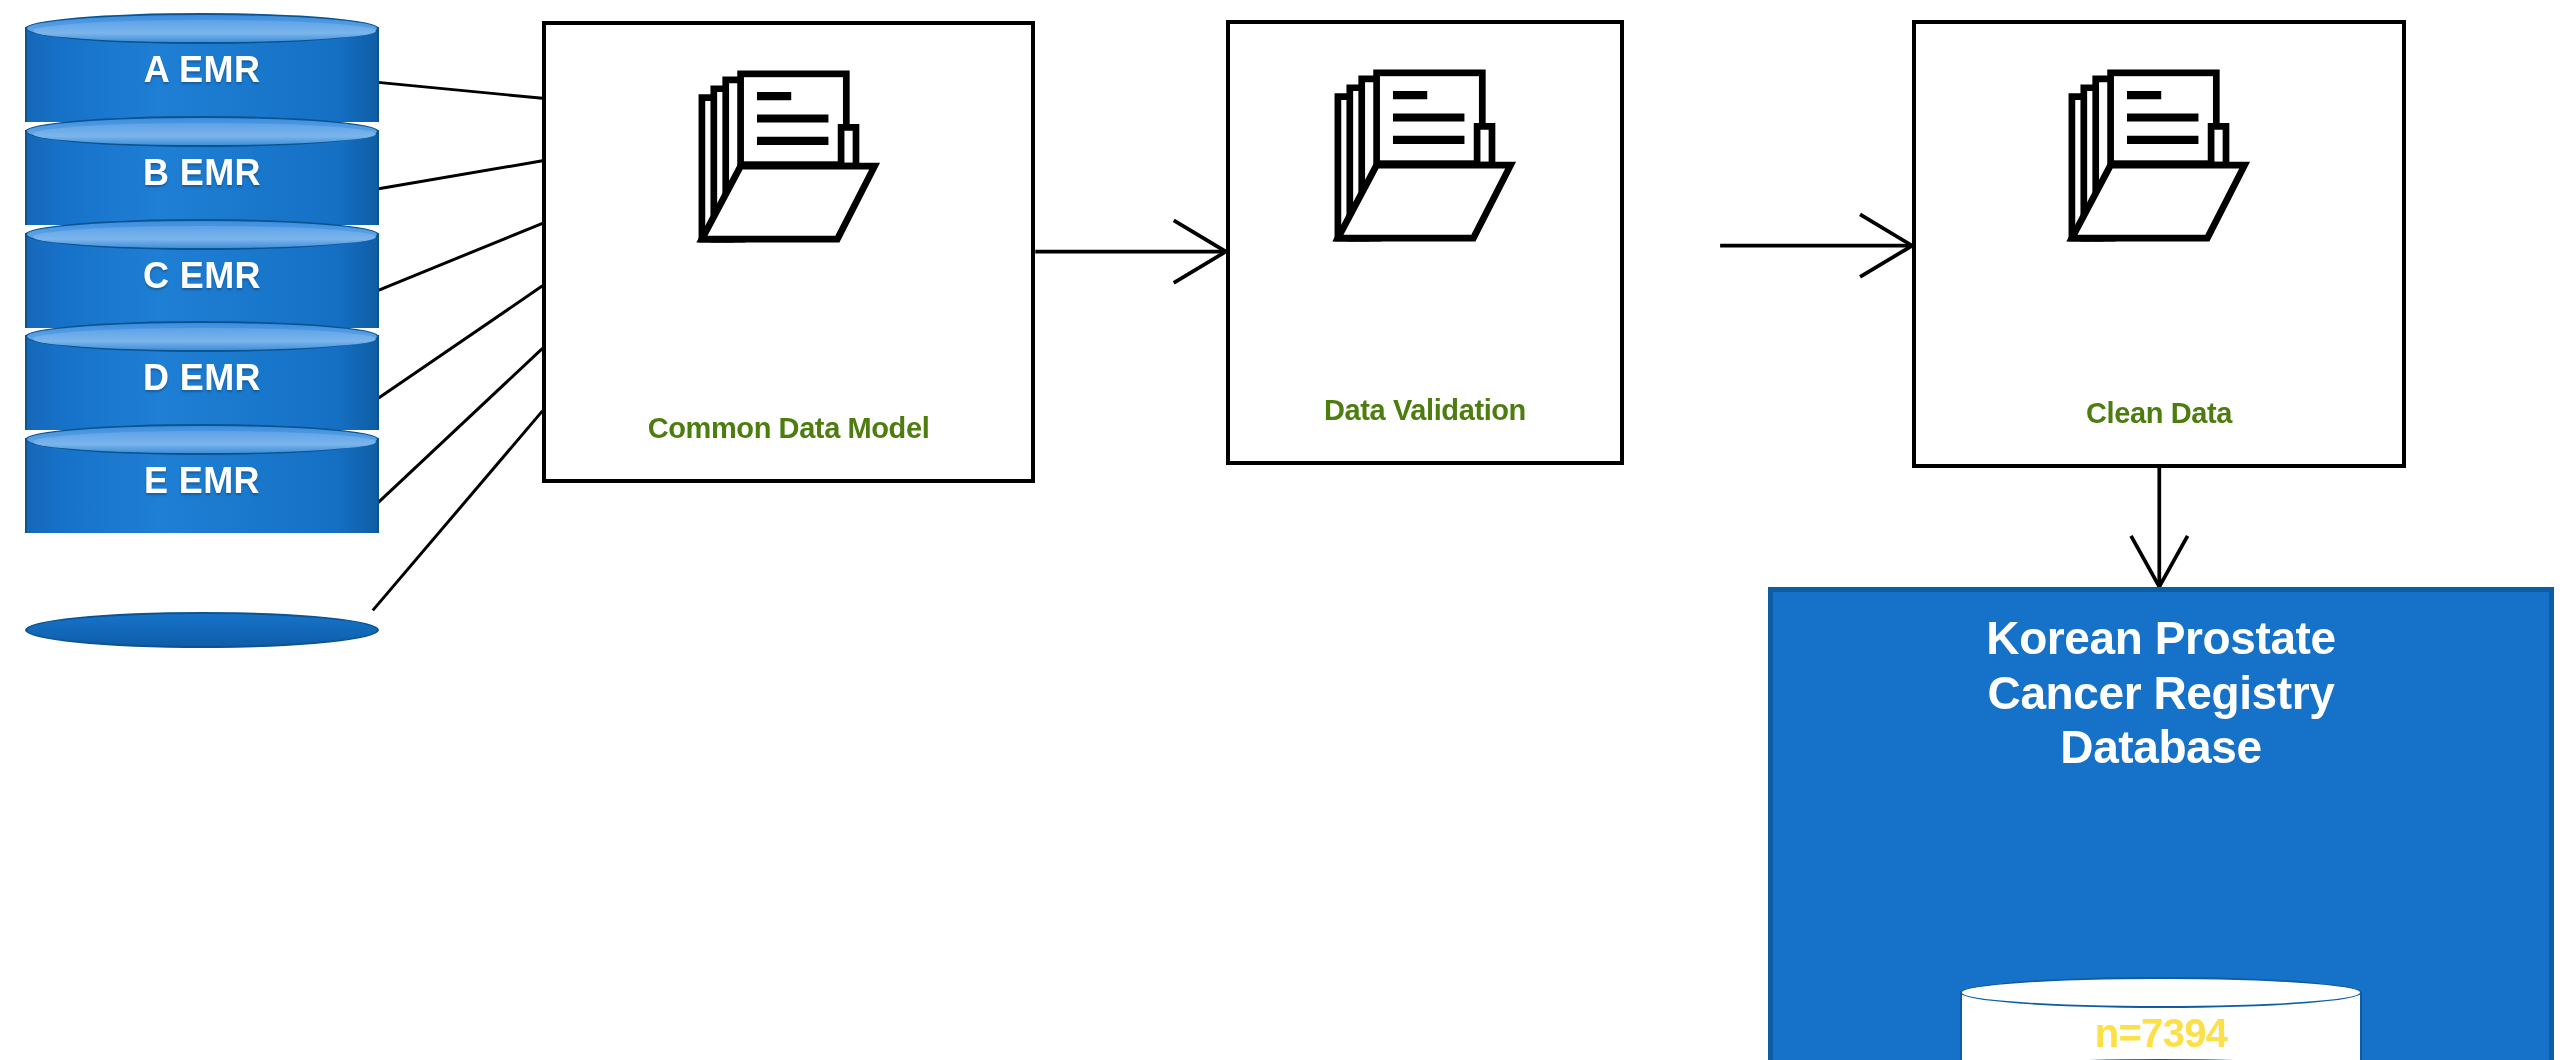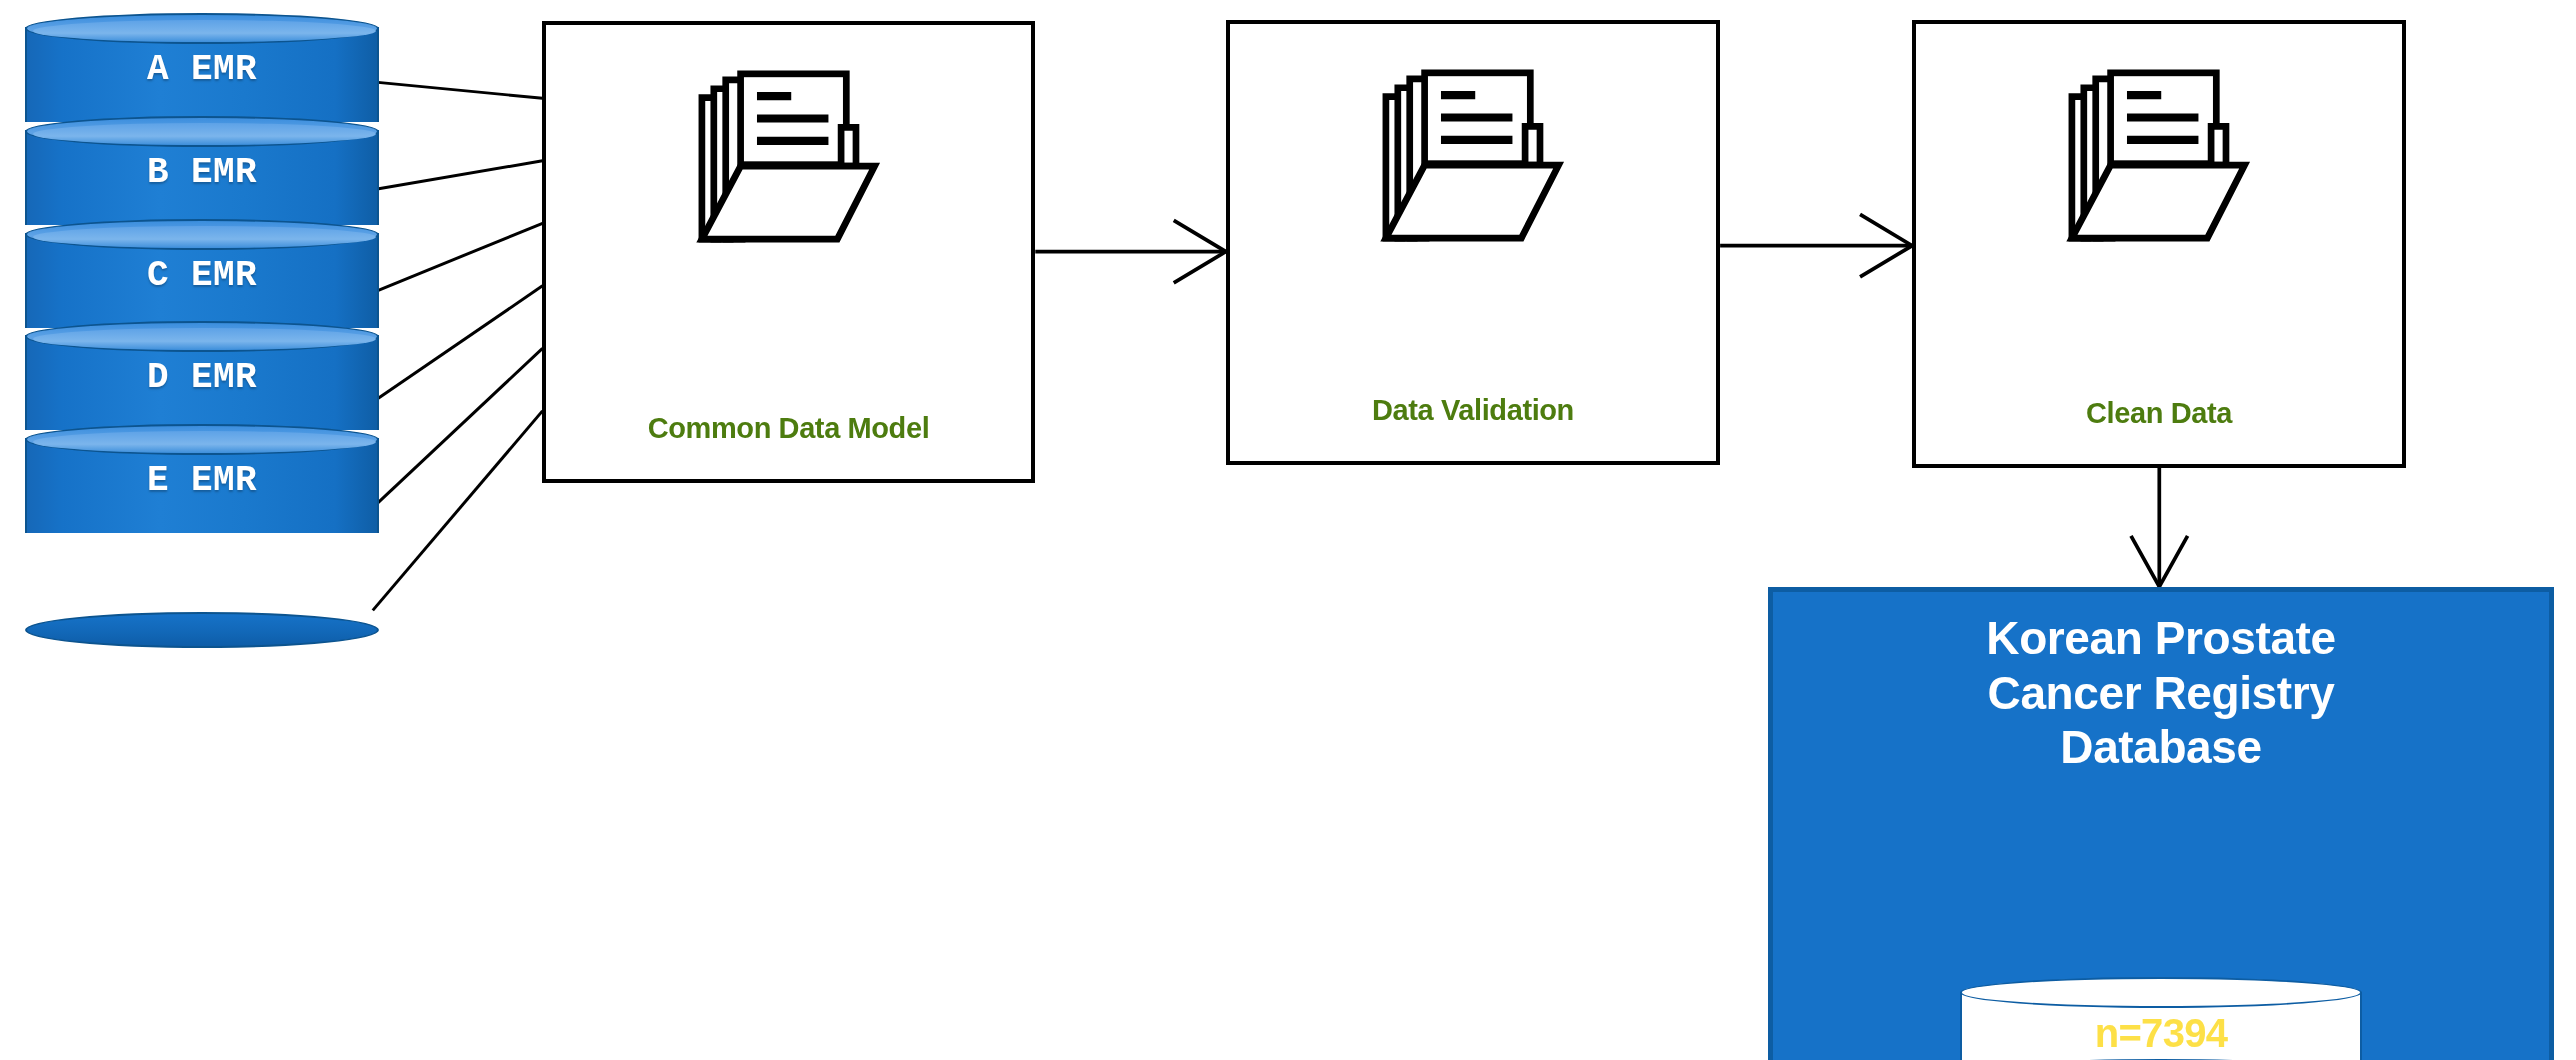--- a/index.html
+++ b/index.html
@@ -85,21 +85,20 @@
     width: 354px;
     text-align: center;
     color: #ffffff;
     font-size: 36px;
     font-weight: bold;
     letter-spacing: 0.4px;
     line-height: 1;
     z-index: 5;
     text-shadow: 0 1.5px 2.2px rgba(0,0,0,0.25);
     pointer-events: none;
-    font-family: Liberation Mono, monospace;
   }
 
   
   .proc-box {
     position: absolute;
     border: 4.5px solid #000000;
     background: #ffffff;
     box-sizing: border-box;
   }
   .proc-box .folder-wrap {
@@ -302,21 +301,21 @@
         </g>
         <g fill="#ffffff" stroke="#000000" stroke-width="9" stroke-linejoin="miter">
           <path d="M205 100 L225 100 L225 152 L205 152 Z"></path>
           <path d="M18 250 L70 152 L250 152 L200 250 Z"></path>
         </g>
       </svg>
     </div>
     <div class="proc-label">Common Data Model</div>
   </div>
 
-  <div class="proc-box" style="left:1226px; top:20px; width:494px; height:445px;">
+  <div class="proc-box" style="left:1226px; top:20px; width:398px; height:445px;">
     <div class="folder-wrap">
       <svg viewBox="0 0 270 290" xmlns="http://www.w3.org/2000/svg">
         <g fill="#ffffff" stroke="#000000" stroke-width="9" stroke-linejoin="miter">
           <path d="M18 60 L18 250 L40 250 L40 60 Z"></path>
           <path d="M34 48 L34 250 L56 250 L56 48 Z"></path>
           <path d="M50 36 L50 250 L72 250 L72 36 Z"></path>
           <rect x="70" y="28" width="142" height="122"></rect>
         </g>
         <g stroke="#000000" stroke-width="11" stroke-linecap="butt">
           <line x1="92" y1="58" x2="138" y2="58"></line>

